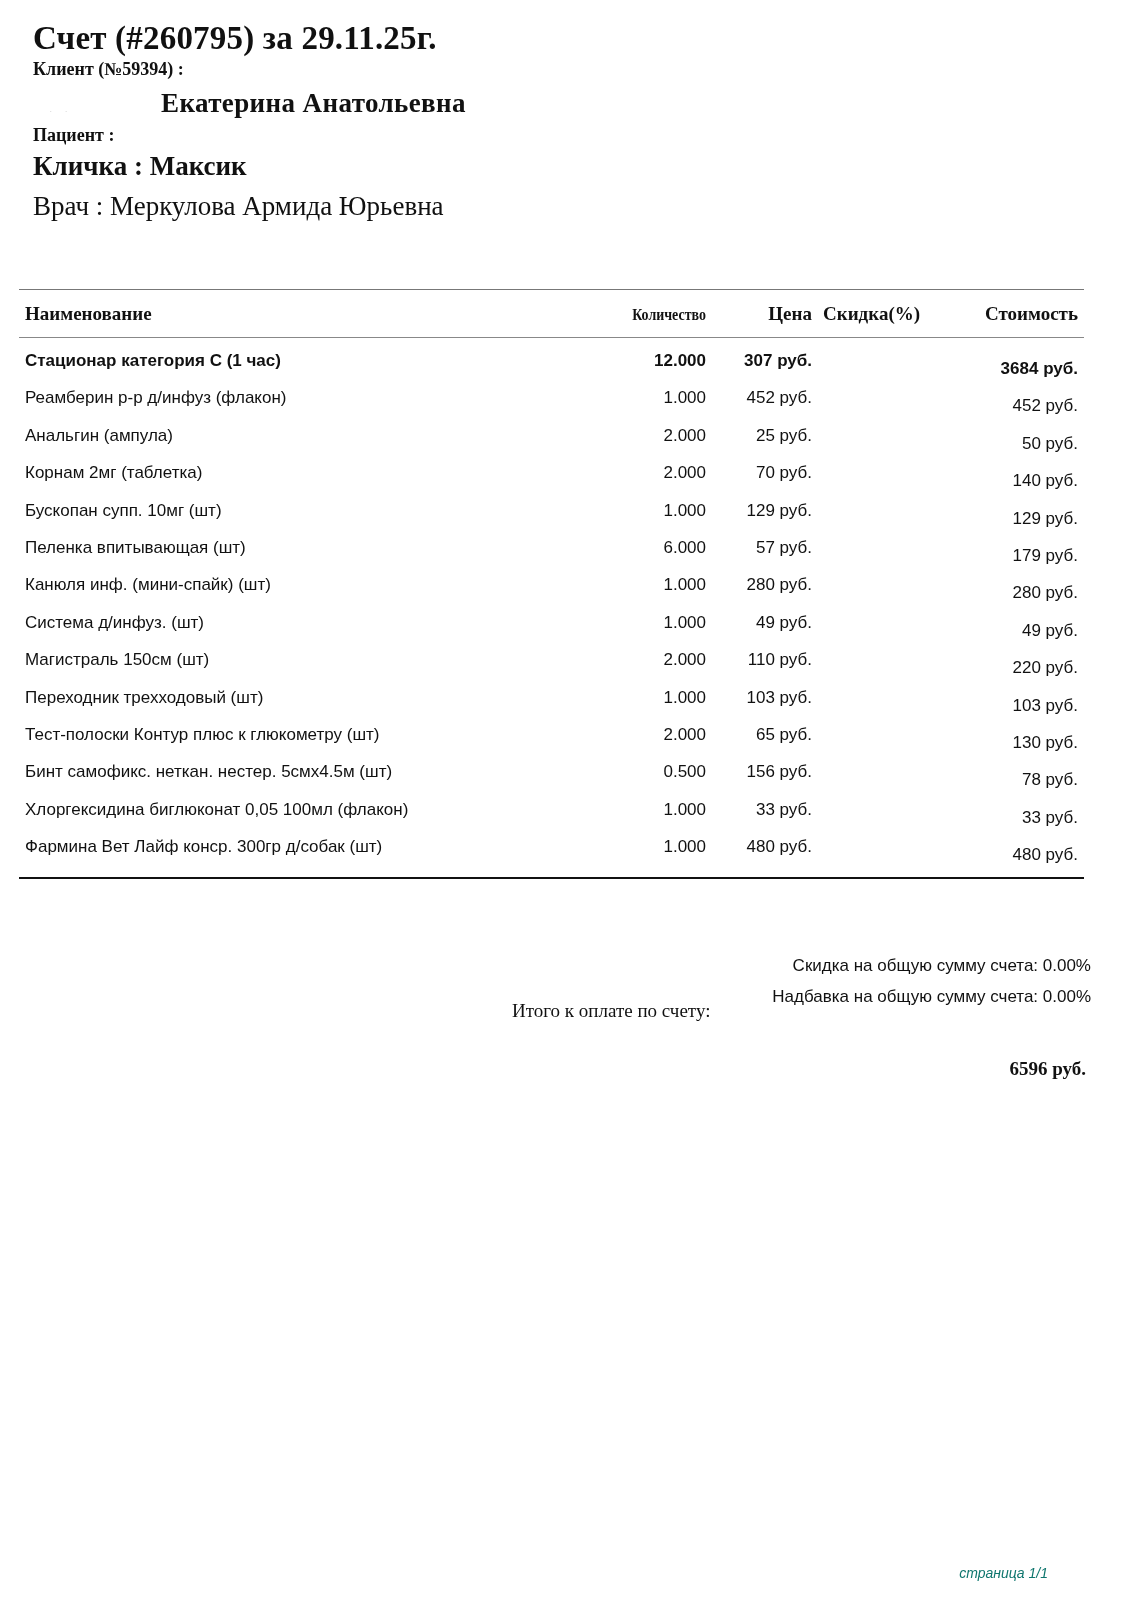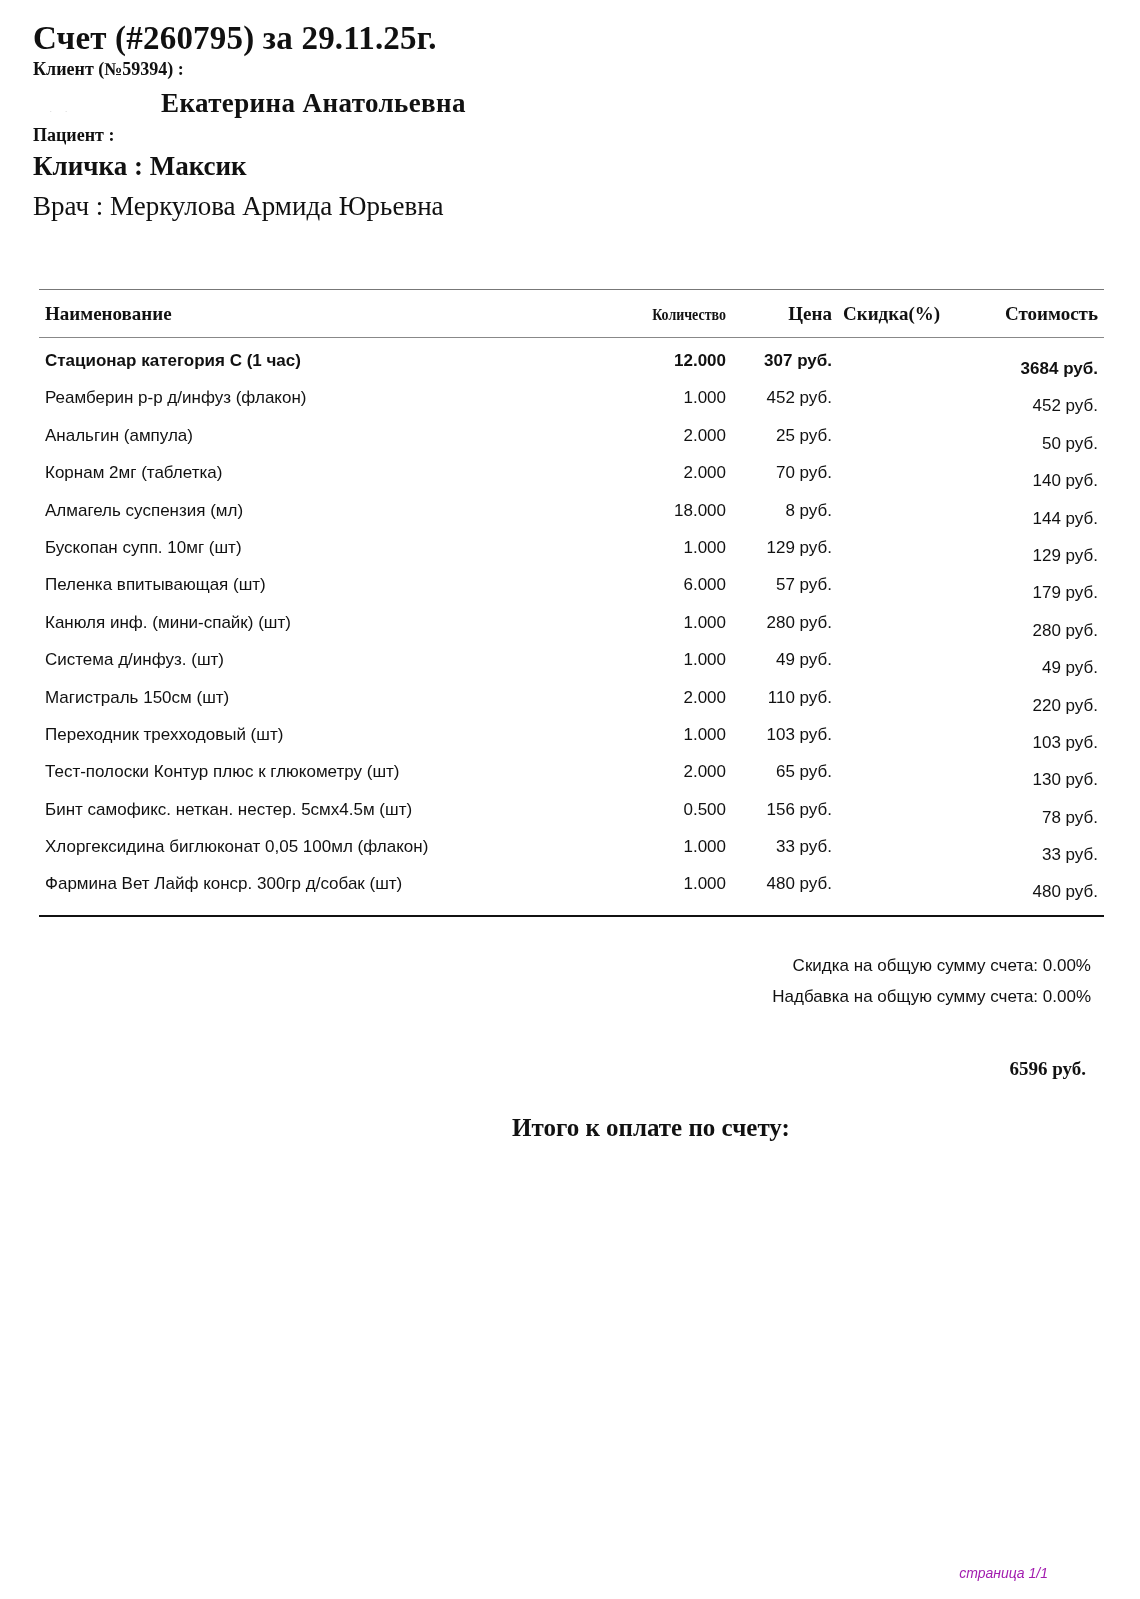--- a/index.html
+++ b/index.html
@@ -8,21 +8,21 @@
   .sans { font-family: "Liberation Sans", "DejaVu Sans", sans-serif; }
 
   .title { position: absolute; left: 33px; top: 20px; font-size: 33px; font-weight: bold; letter-spacing: 0.2px; }
   .client-label { position: absolute; left: 33px; top: 59px; font-size: 18px; font-weight: bold; }
   .redacted { position: absolute; left: 50px; top: 107px; font-size: 6px; color: #888; letter-spacing: 6px; }
   .client-name { position: absolute; left: 161px; top: 88px; font-size: 27px; font-weight: bold; letter-spacing: 0.4px; }
   .patient-label { position: absolute; left: 33px; top: 125px; font-size: 18px; font-weight: bold; }
   .pet-name { position: absolute; left: 33px; top: 151px; font-size: 27px; font-weight: bold; }
   .doctor { position: absolute; left: 33px; top: 191px; font-size: 27px; }
 
-  .table { position: absolute; left: 39px; top: 289px; width: 1065px; }
+  .table { position: absolute; left: 19px; top: 289px; width: 1065px; }
   .rule-top { height: 1px; background: #777; }
   .head { position: relative; height: 47px; }
   .rule-head { height: 1px; background: #888; }
   .rule-bottom { height: 2px; background: #111; margin-top: 6px; }
 
   .cell { position: absolute; white-space: nowrap; }
   .h-name { left: 6px; top: 13px; font-size: 19px; font-weight: bold; }
   .h-qty { right: 378px; top: 15px; font-size: 17px; font-weight: bold; transform: scaleX(0.82); transform-origin: right; }
   .h-price { right: 272px; top: 13px; font-size: 19px; font-weight: bold; }
   .h-disc { left: 804px; top: 13px; font-size: 19px; font-weight: bold; }
@@ -35,24 +35,24 @@
   .row .qty { right: 378px; top: 3px; }
   .row .price { right: 272px; top: 3px; }
   .row .disc { left: 804px; top: 3px; }
   .row .cost { right: 6px; top: 3px; margin-top: 8px; }
   .row.bold { font-weight: bold; }
 
   .adj { position: absolute; right: 49px; font-size: 17px; white-space: nowrap; }
   .adj1 { top: 956px; }
   .adj2 { top: 987px; }
 
-  .total-label { position: absolute; left: 512px; top: 1114px; font-size: 25px; font-weight: bold; }
+  .total-label { position: absolute; left: 512px; top: 1000px; font-size: 19px; font-weight: normal; }
   .total-value { position: absolute; right: 54px; top: 1058px; font-size: 19px; font-weight: bold; }
 
-  .page-num { position: absolute; right: 92px; top: 1565px; font-size: 14px; font-style: italic; color: #a21caf; }
+  .page-num { position: absolute; right: 92px; top: 1565px; font-size: 14px; font-style: italic; color: #0f766e; }
 </style>
 </head>
 <body>
 
 <div class="serif title">Счет (#260795) за 29.11.25г.</div>
 <div class="serif client-label">Клиент (№59394) :</div>
 <div class="sans redacted">. .</div>
 <div class="serif client-name">Екатерина Анатольевна</div>
 <div class="serif patient-label">Пациент :</div>
 <div class="serif pet-name">Кличка : Максик</div>
@@ -90,27 +90,20 @@
         <span class="cell price">25 руб.</span>
         <span class="cell disc"></span>
         <span class="cell cost">50 руб.</span>
       </div>
       <div class="row">
         <span class="cell name">Корнам 2мг (таблетка)</span>
         <span class="cell qty">2.000</span>
         <span class="cell price">70 руб.</span>
         <span class="cell disc"></span>
         <span class="cell cost">140 руб.</span>
-      </div>
-      <div class="row">
-        <span class="cell name">Алмагель суспензия (мл)</span>
-        <span class="cell qty">18.000</span>
-        <span class="cell price">8 руб.</span>
-        <span class="cell disc"></span>
-        <span class="cell cost">144 руб.</span>
       </div>
       <div class="row">
         <span class="cell name">Бускопан супп. 10мг (шт)</span>
         <span class="cell qty">1.000</span>
         <span class="cell price">129 руб.</span>
         <span class="cell disc"></span>
         <span class="cell cost">129 руб.</span>
       </div>
       <div class="row">
         <span class="cell name">Пеленка впитывающая (шт)</span>

